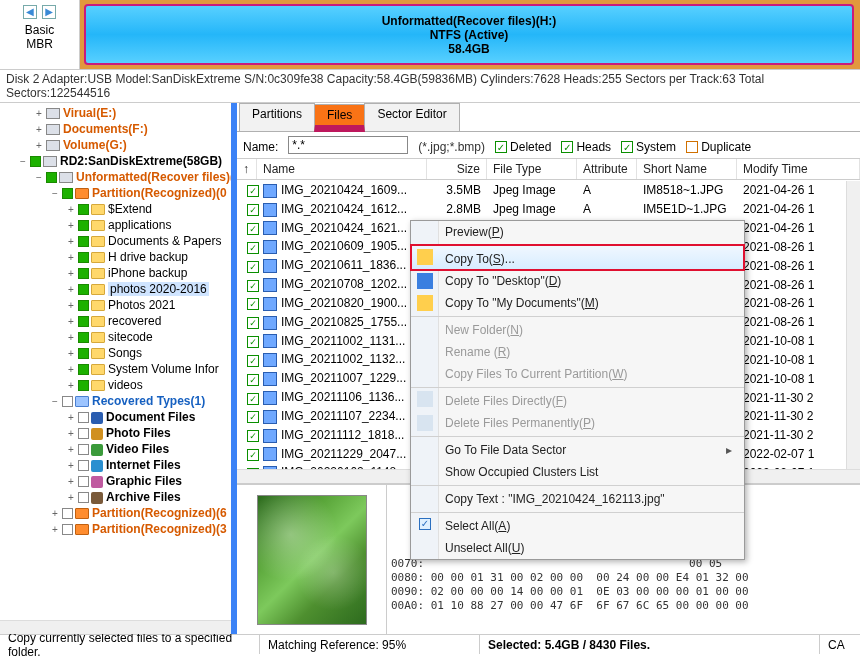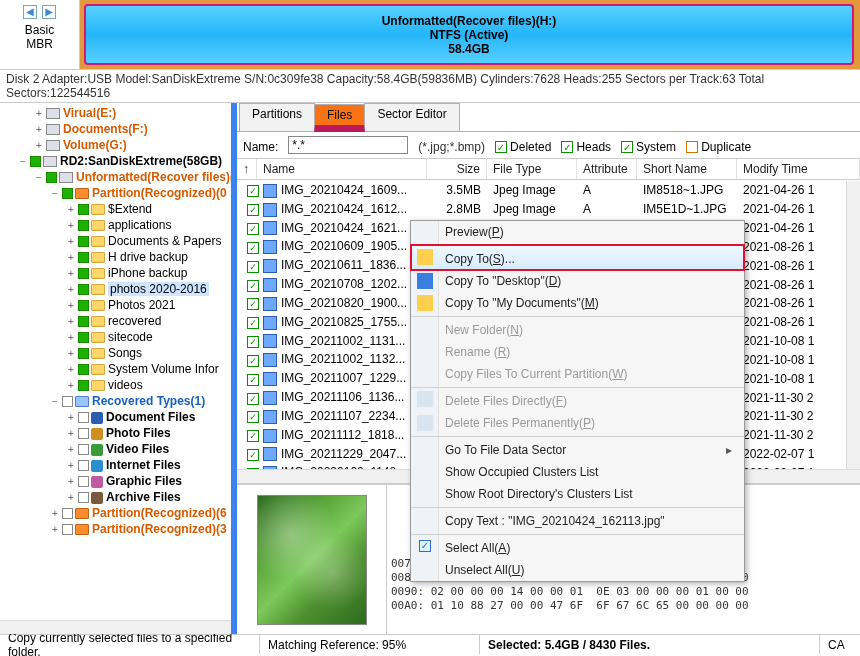--- a/index.html
+++ b/index.html
@@ -349,21 +349,20 @@
   <div class="ctx-item highlight sep"><span class="ci yellow"></span><span>Copy To(<u>S</u>)...</span></div>
   <div class="ctx-item"><span class="ci blue"></span><span>Copy To "Desktop"(<u>D</u>)</span></div>
   <div class="ctx-item"><span class="ci yellow"></span><span>Copy To "My Documents"(<u>M</u>)</span></div>
   <div class="ctx-item disabled sep"><span>New Folder(<u>N</u>)</span></div>
   <div class="ctx-item disabled"><span>Rename (<u>R</u>)</span></div>
   <div class="ctx-item disabled"><span>Copy Files To Current Partition(<u>W</u>)</span></div>
   <div class="ctx-item disabled sep"><span class="ci" style="background:#d8e4f0"></span><span>Delete Files Directly(<u>F</u>)</span></div>
   <div class="ctx-item disabled"><span class="ci" style="background:#d8e4f0"></span><span>Delete Files Permanently(<u>P</u>)</span></div>
   <div class="ctx-item sep"><span>Go To File Data Sector</span><span class="arrow-r">▸</span></div>
   <div class="ctx-item">Show Occupied Clusters List</div>
-  <div class="ctx-item">Show Root Directory's Clusters List</div>
   <div class="ctx-item sep">Copy Text : "IMG_20210424_162113.jpg"</div>
   <div class="ctx-item sep"><span class="cchk">✓</span><span>Select All(<u>A</u>)</span></div>
   <div class="ctx-item"><span>Unselect All(<u>U</u>)</span></div>
 </div>
 
 <div class="status">
   <div>Copy currently selected files to a specified folder.</div>
   <div>Matching Reference: 95%</div>
   <div>Selected: 5.4GB / 8430 Files.</div>
   <div>CA</div>

